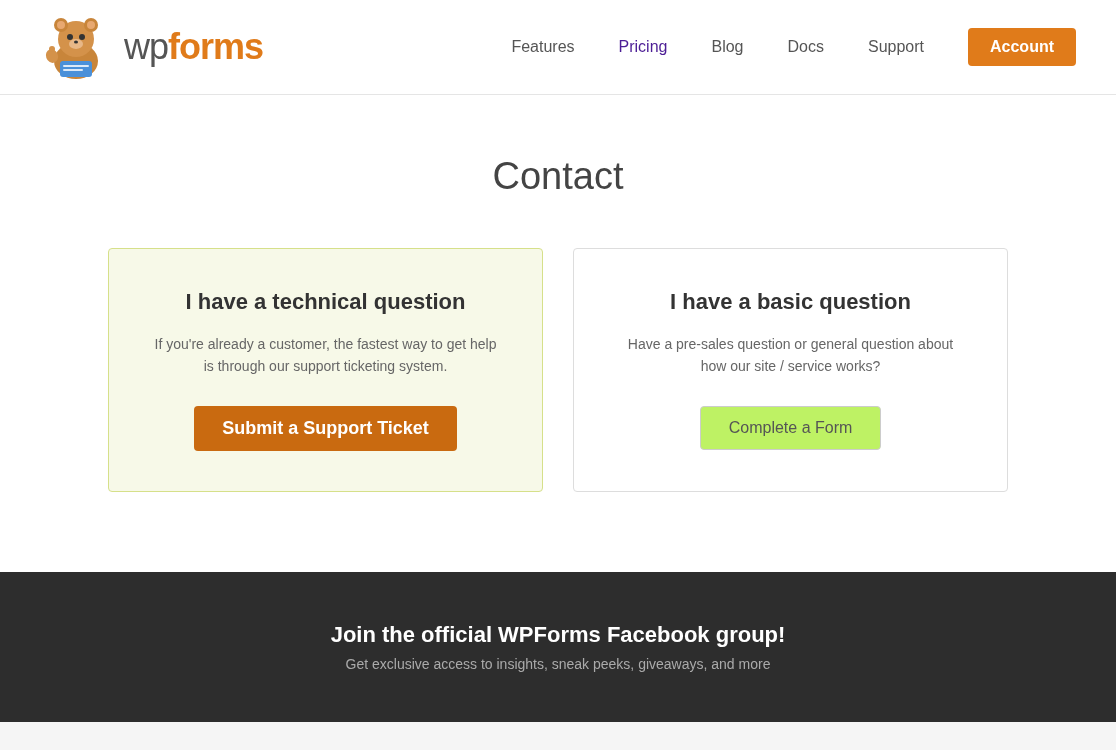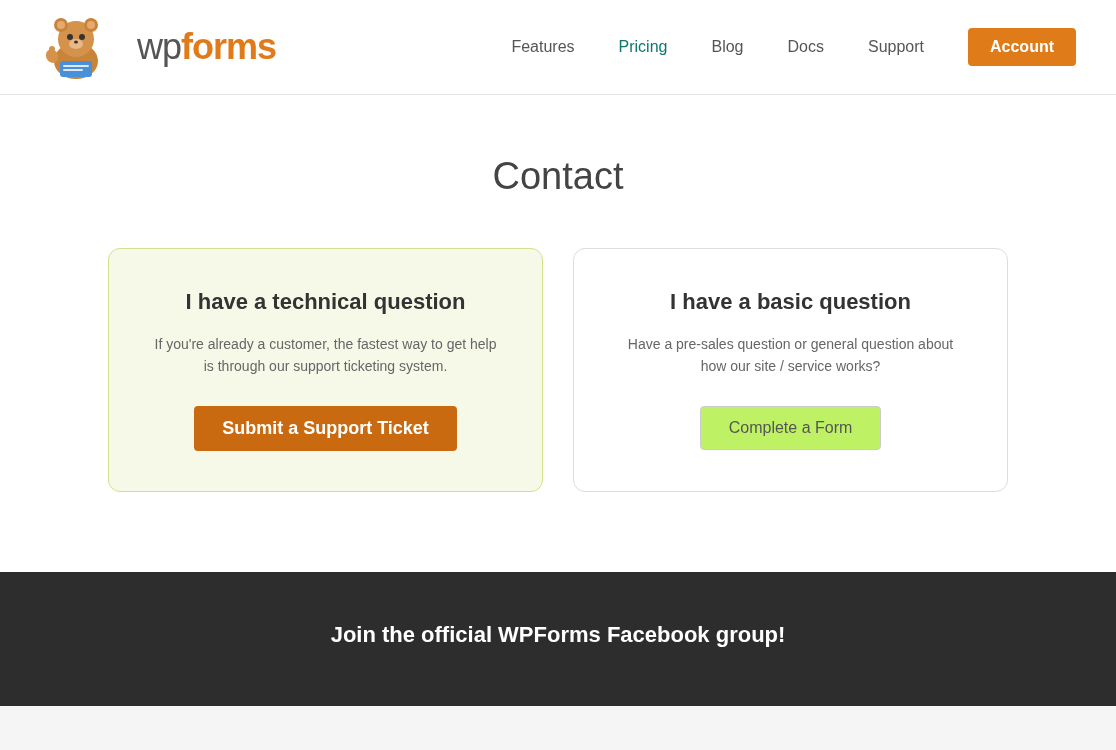--- a/index.html
+++ b/index.html
@@ -11,39 +11,39 @@
       border-bottom: 1px solid #e5e5e5;
       padding: 0 40px;
       display: flex;
       align-items: center;
       justify-content: space-between;
       height: 95px;
     }
     .logo-area {
       display: flex;
       align-items: center;
-      gap: 25px;
+      gap: 12px;
     }
     .logo-bear {
       width: 72px;
       height: 72px;
     }
     nav {
       display: flex;
       align-items: center;
       gap: 44px;
     }
     .nav-link {
       font-size: 16px;
       color: #555;
       text-decoration: none;
       cursor: pointer;
     }
     .nav-link.active {
-      color: #0f766e;
+      color: #4c1d95;
     }
     .btn-account {
       background: #e07b1a;
       color: #fff;
       border: none;
       padding: 10px 22px;
       font-size: 16px;
       font-weight: 600;
       border-radius: 4px;
       cursor: pointer;
@@ -63,21 +63,21 @@
     }
     .cards-row {
       display: flex;
       gap: 30px;
       max-width: 900px;
       margin: 0 auto;
     }
     .card {
       flex: 1;
       border: 1px solid #ddd;
-      border-radius: 12px;
+      border-radius: 4px;
       padding: 40px 35px;
       text-align: center;
       background: #fff;
     }
     .card.highlight {
       background: #f7f9e8;
       border-color: #d6e08a;
     }
     .card-title {
       font-size: 22px;
@@ -208,14 +208,15 @@
       <h2 class="card-title">I have a basic question</h2>
       <p class="card-desc">Have a pre-sales question or general question about how our site / service works?</p>
       <button class="btn-secondary">Complete a Form</button>
     </div>
   </div>
 </main>
 
 <footer class="footer-banner">
   <div class="footer-text-block">
     <p class="footer-heading">Join the official WPForms Facebook group!</p>
+    <p class="footer-sub">Get exclusive access to insights, sneak peeks, giveaways, and more</p>
   </div>
 </footer>
 
 </body></html>

